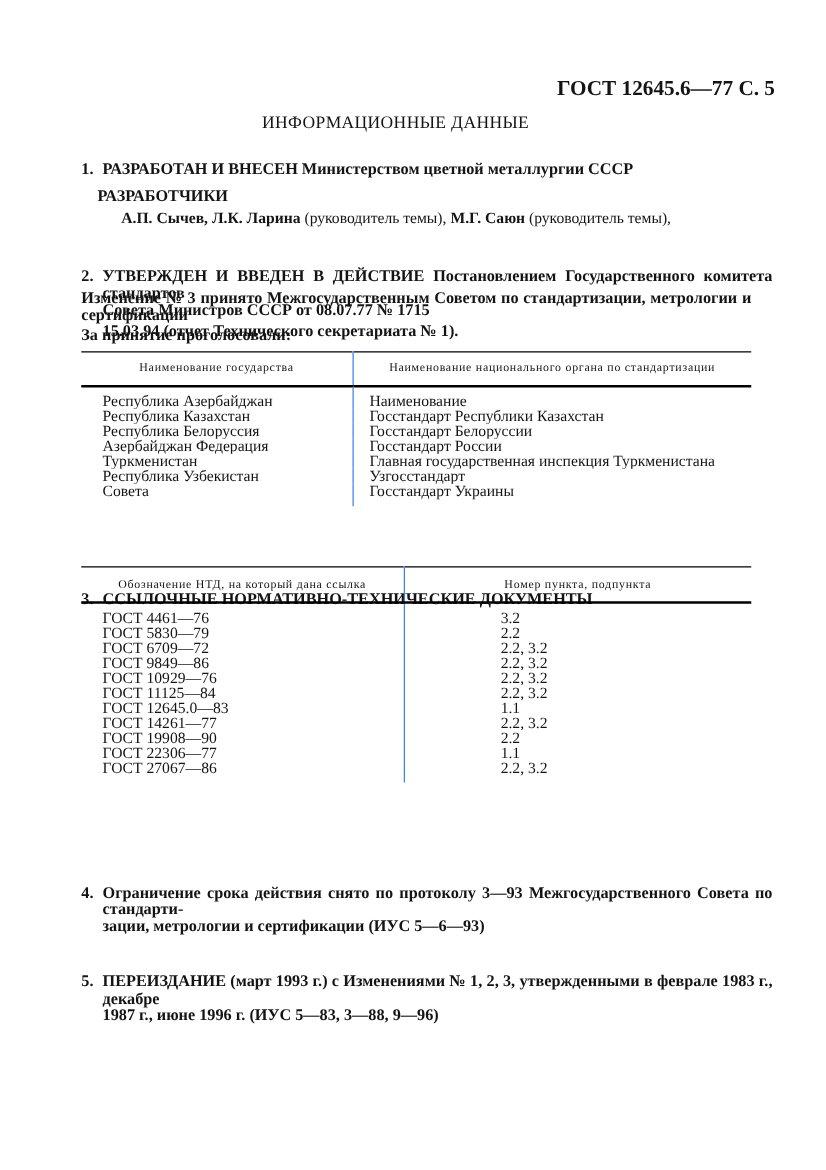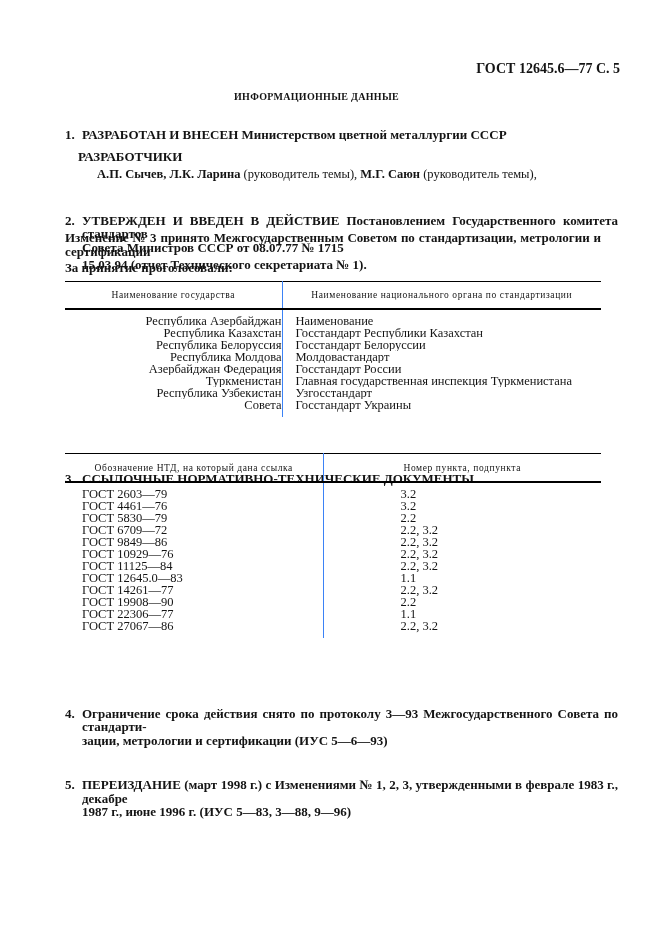--- a/index.html
+++ b/index.html
@@ -6,25 +6,25 @@
   body {
     width: 661px; height: 936px;
     font-family: "Liberation Serif", "DejaVu Serif", serif;
     color: #141414;
     -webkit-font-smoothing: antialiased;
   }
   .page { position: relative; width: 661px; height: 936px; background: #fff; overflow: hidden; }
 
   .page-header {
     position: absolute; top: 61px; right: 41px;
-    font-size: 14px; font-weight: bold; white-space: nowrap;
+    font-size: 17px; font-weight: bold; white-space: nowrap;
   }
   .page-title {
     position: absolute; top: 91px; left: 0; width: 633px;
-    text-align: center; font-size: 10px; font-weight: bold; letter-spacing: 0.3px;
+    text-align: center; font-size: 14px; font-weight: normal; letter-spacing: 0.3px;
   }
 
   .blk { position: absolute; left: 65px; width: 536px; }
 
   .item { position: relative; padding-left: 17px; font-size: 13px; font-weight: bold; line-height: 13.5px; }
   .item .num { position: absolute; left: 0; top: 0; }
   .line { display: block; }
   .just { text-align: justify; text-align-last: justify; }
   .reg { font-weight: normal; }
 
@@ -50,21 +50,21 @@
   }
   table.gtbl td {
     padding: 0; line-height: 12px; font-size: 12.5px;
     vertical-align: top; white-space: nowrap; overflow: hidden;
   }
   table.gtbl .c1 { border-right: 1px solid #3b82f6; }
   table.gtbl tbody tr:first-child td { padding-top: 5px; }
   table.gtbl tbody tr:last-child td { padding-bottom: 6px; }
 
   #voting-table col.c1col { width: 217px; }
-  #voting-table td.c1 { padding-left: 17px; text-align: right; }
+  #voting-table td.c1 { padding-left: 17px; }
   #voting-table td.c2 { padding-left: 13px; }
   #voting-table th { height: 22px; }
 
   #refs-table col.c1col { width: 258px; }
   #refs-table td.c1 { padding-left: 17px; }
   #refs-table td.c2 { padding-left: 77px; }
   #refs-table th { height: 23px; }
 </style>
 </head>
 <body>
@@ -117,24 +117,20 @@
         </tr>
       <tr>
           <td class="c1">Республика Казахстан</td>
           <td class="c2">Госстандарт Республики Казахстан</td>
         </tr>
       <tr>
           <td class="c1">Республика Белоруссия</td>
           <td class="c2">Госстандарт Белоруссии</td>
         </tr>
       <tr>
-          <td class="c1">Республика Молдова</td>
-          <td class="c2">Молдовастандарт</td>
-        </tr>
-      <tr>
           <td class="c1">Азербайджан Федерация</td>
           <td class="c2">Госстандарт России</td>
         </tr>
       <tr>
           <td class="c1">Туркменистан</td>
           <td class="c2">Главная государственная инспекция Туркменистана</td>
         </tr>
       <tr>
           <td class="c1">Республика Узбекистан</td>
           <td class="c2">Узгосстандарт</td>
@@ -157,24 +153,20 @@
         <col>
       </colgroup>
     <thead>
       <tr>
         <th class="c1">Обозначение НТД, на который дана ссылка</th>
         <th>Номер пункта, подпункта</th>
       </tr>
     </thead>
     <tbody>
       <tr>
-          <td class="c1">ГОСТ 2603—79</td>
-          <td class="c2">3.2</td>
-        </tr>
-      <tr>
           <td class="c1">ГОСТ 4461—76</td>
           <td class="c2">3.2</td>
         </tr>
       <tr>
           <td class="c1">ГОСТ 5830—79</td>
           <td class="c2">2.2</td>
         </tr>
       <tr>
           <td class="c1">ГОСТ 6709—72</td>
           <td class="c2">2.2, 3.2</td>
@@ -215,17 +207,17 @@
   </table>
 
   <div class="blk item" style="top:639px;">
     <span class="num">4.</span>
     <span class="line just">Ограничение срока действия снято по протоколу 3—93 Межгосударственного Совета по стандарти-</span>
     <span class="line">зации, метрологии и сертификации (ИУС 5—6—93)</span>
   </div>
 
   <div class="blk item" style="top:670px;">
     <span class="num">5.</span>
-    <span class="line just">ПЕРЕИЗДАНИЕ (март 1998 г.) с Изменениями № 1, 2, 3, утвержденными в феврале 1983 г., декабре</span>
+    <span class="line just">ПЕРЕИЗДАНИЕ (март 1993 г.) с Изменениями № 1, 2, 3, утвержденными в феврале 1983 г., декабре</span>
     <span class="line">1987 г., июне 1996 г. (ИУС 5—83, 3—88, 9—96)</span>
   </div>
 
 </div>
 
 </body></html>

